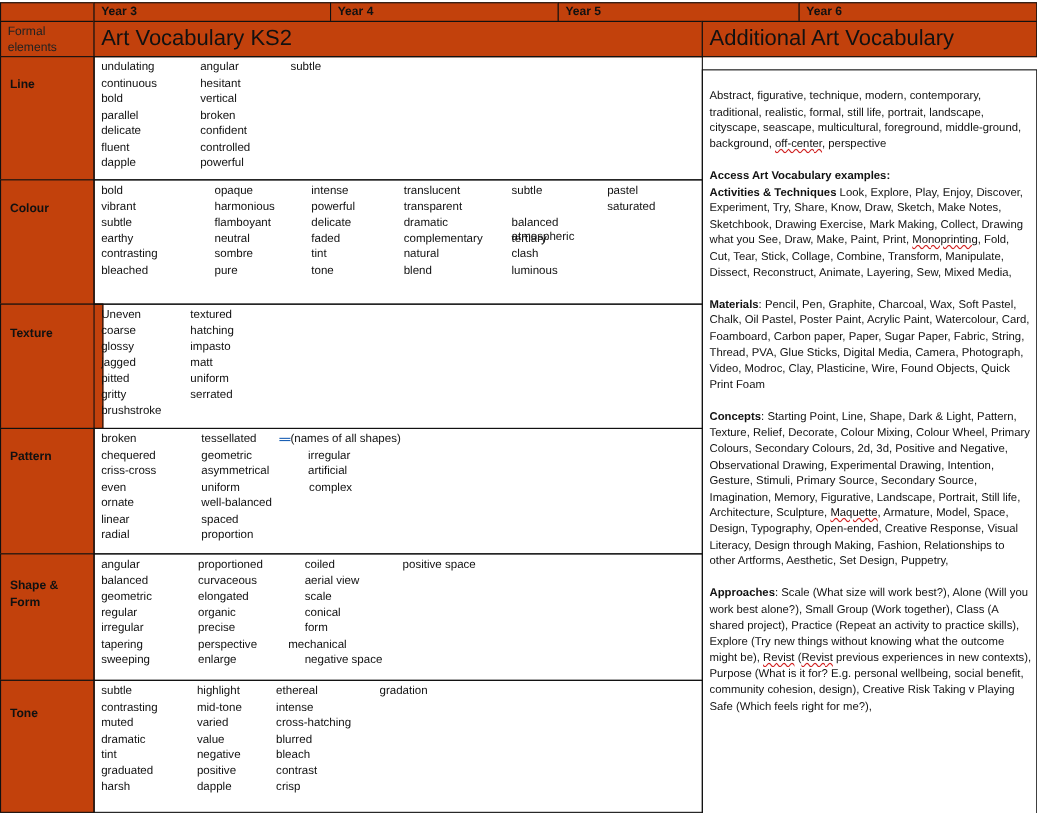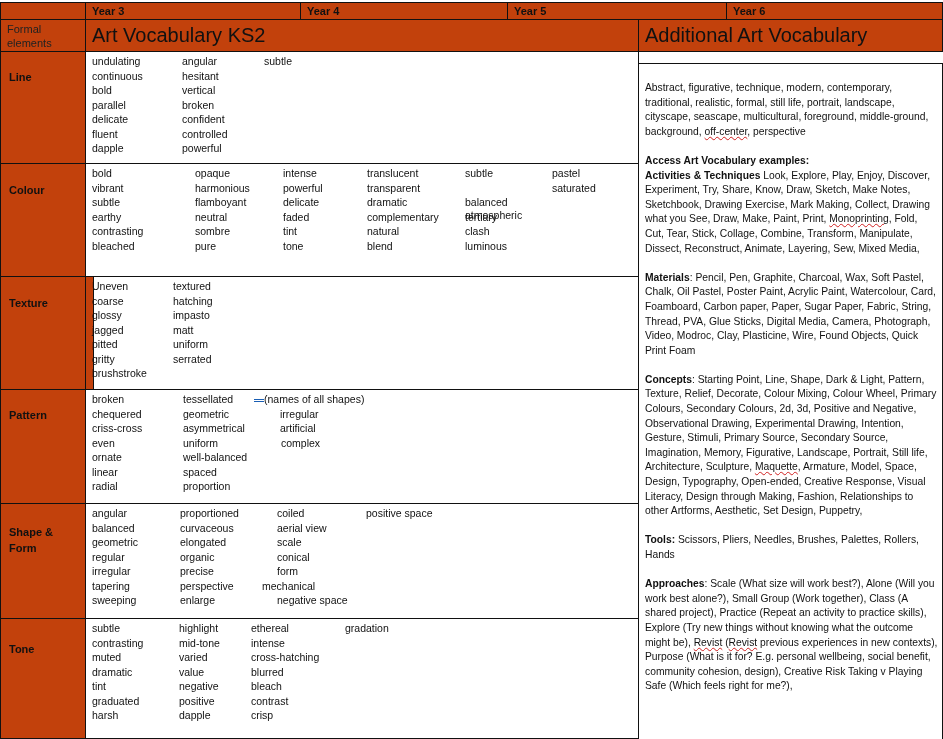--- a/index.html
+++ b/index.html
@@ -188,15 +188,14 @@
   </div>
 
 <div class="abs b addl" style="left:638px;top:63px;width:305px;height:688px;">
   <p><span>Abstract, figurative, technique, modern, contemporary, traditional, realistic, formal, still life, portrait, landscape, cityscape, seascape, multicultural, foreground, middle-ground, background, </span><span class="spell">off-center</span><span>, perspective</span></p>
   <div style="margin-bottom:14.6px;">
     <div class="bold">Access Art Vocabulary examples:</div>
     <div><span class="bold">Activities &amp; Techniques</span><span> Look, Explore, Play, Enjoy, Discover, Experiment, Try, Share, Know, Draw, Sketch, Make Notes, Sketchbook, Drawing Exercise, Mark Making, Collect, Drawing what you See, Draw, Make, Paint, Print, </span><span class="spell">Monoprinting</span><span>, Fold, Cut, Tear, Stick, Collage, Combine, Transform, Manipulate, Dissect, Reconstruct, Animate, Layering, Sew, Mixed Media,</span></div>
   </div>
   <p><span class="bold">Materials</span><span>: Pencil, Pen, Graphite, Charcoal, Wax, Soft Pastel, Chalk, Oil Pastel, Poster Paint, Acrylic Paint, Watercolour, Card, Foamboard, Carbon paper, Paper, Sugar Paper, Fabric, String, Thread, PVA, Glue Sticks, Digital Media, Camera, Photograph, Video, Modroc, Clay, Plasticine, Wire, Found Objects, Quick Print Foam</span></p>
   <p><span class="bold">Concepts</span><span>: Starting Point, Line, Shape, Dark &amp; Light, Pattern, Texture, Relief, Decorate, Colour Mixing, Colour Wheel, Primary Colours, Secondary Colours, 2d, 3d, Positive and Negative, Observational Drawing, Experimental Drawing, Intention, Gesture, Stimuli, Primary Source, Secondary Source, Imagination, Memory, Figurative, Landscape, Portrait, Still life, Architecture, Sculpture, </span><span class="spell">Maquette</span><span>, Armature, Model, Space, Design, Typography, Open-ended, Creative Response, Visual Literacy, Design through Making, Fashion, Relationships to other Artforms, Aesthetic, Set Design, Puppetry,</span></p>
-  <p><span class="bold">Tools:</span><span> Scissors, Pliers, Needles, Brushes, Palettes, Rollers, Hands</span></p>
   <p><span class="bold">Approaches</span><span>: Scale (What size will work best?), Alone (Will you work best alone?), Small Group (Work together), Class (A shared project), Practice (Repeat an activity to practice skills), Explore (Try new things without knowing what the outcome might be), </span><span class="spell">Revist</span><span> (</span><span class="spell">Revist</span><span> previous experiences in new contexts), Purpose (What is it for? E.g. personal wellbeing, social benefit, community cohesion, design), Creative Risk Taking v Playing Safe (Which feels right for me?),</span></p>
 </div>
 
 </body></html>

